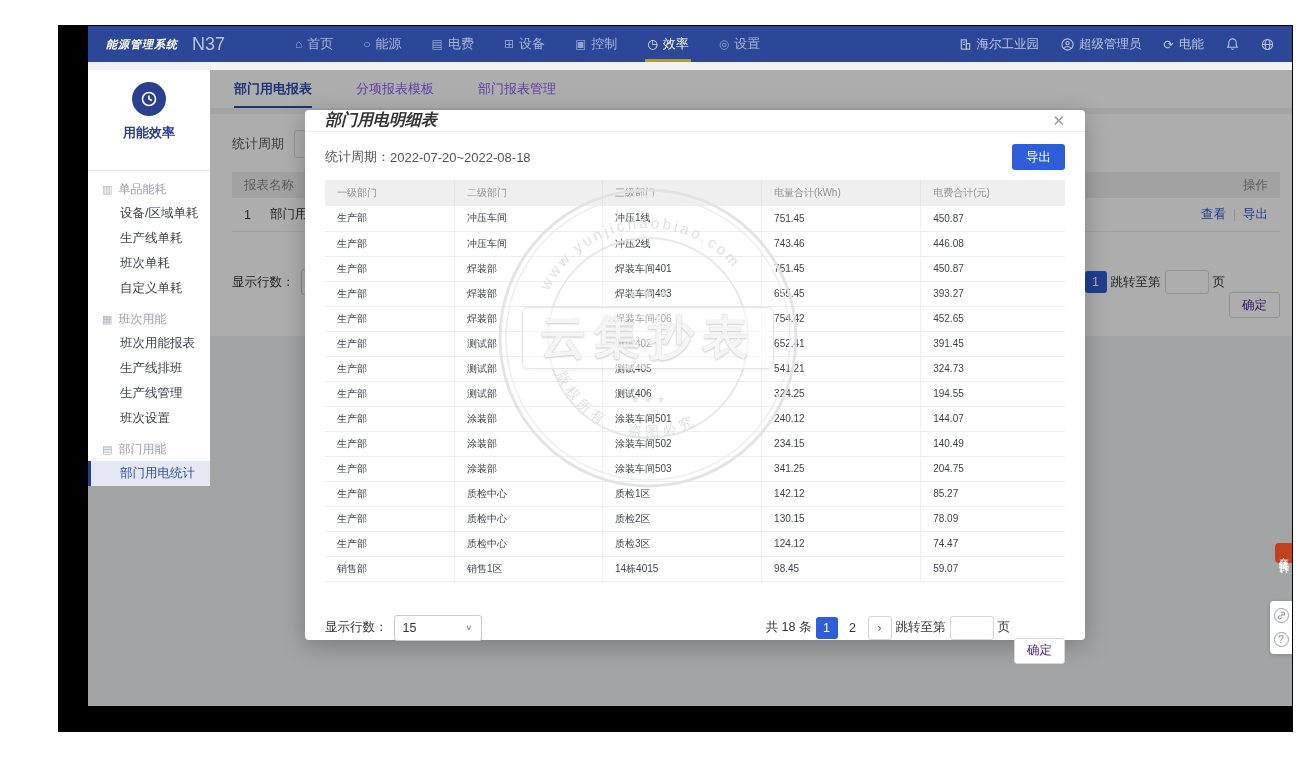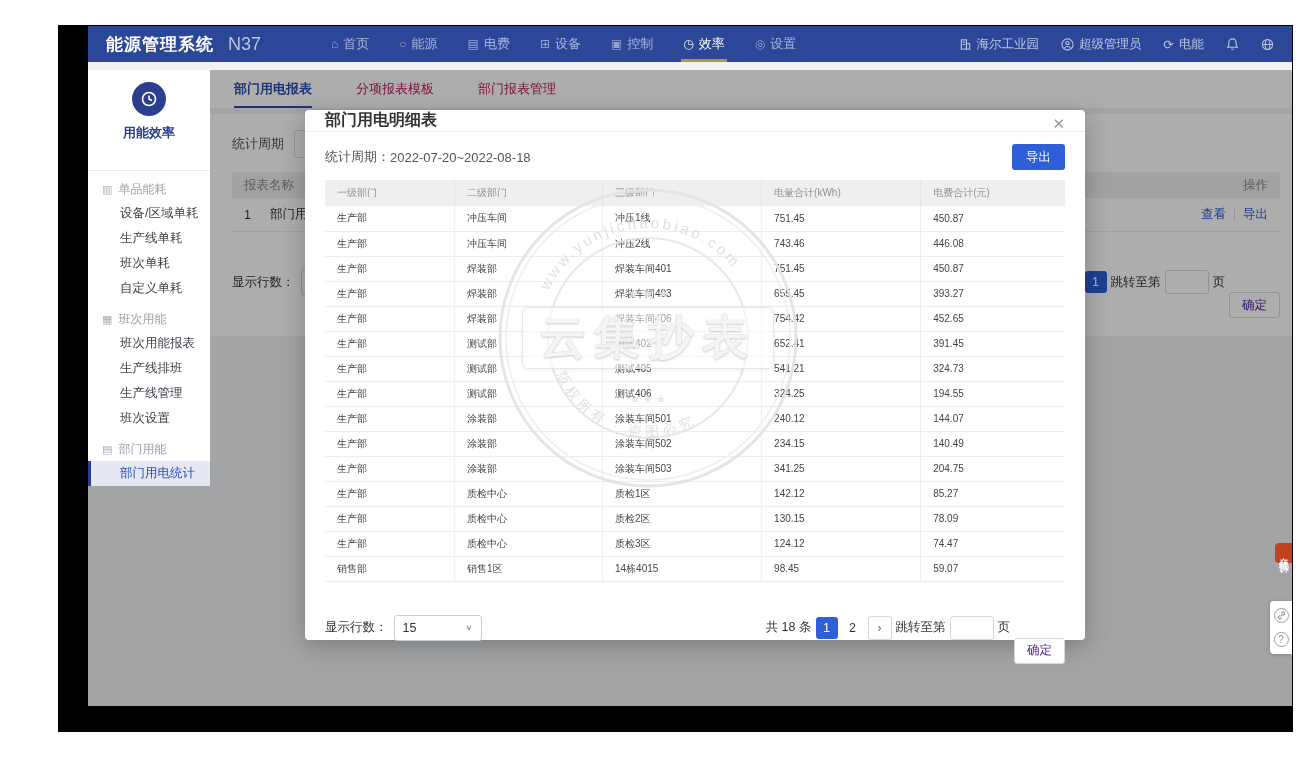--- a/index.html
+++ b/index.html
@@ -3,21 +3,21 @@
 <meta charset="utf-8">
 <style>
   html,body{margin:0;padding:0;background:#fff;}
   *{box-sizing:border-box;font-family:"Liberation Sans","DejaVu Sans",sans-serif;}
   .canvas{position:relative;width:1300px;height:764px;background:#fff;overflow:hidden;}
   .black-frame{position:absolute;left:58px;top:25px;width:1235px;height:707px;background:#000;}
   .app{position:absolute;left:88px;top:26px;width:1204px;height:680px;background:#f0f2f5;overflow:hidden;}
 
   
   .navbar{height:36px;background:#2d4798;display:flex;align-items:center;padding:0 18px;color:#fff;}
-  .brand{font-size:17px;font-weight:bold;letter-spacing:1px;}
+  .brand{font-size:11px;font-weight:bold;letter-spacing:1px;font-style:italic;}
   .brand-code{font-size:18px;color:#b9c4e4;margin-left:14px;}
   .nav-menu{display:flex;margin-left:70px;gap:30px;height:100%;}
   .nav-item{display:flex;align-items:center;gap:5px;font-size:13px;color:#a9b5dc;height:100%;position:relative;cursor:pointer;}
   .nav-item .nico{font-size:12px;opacity:.85;}
   .nav-item.active{color:#fff;}
   .nav-item.active::after{content:"";position:absolute;left:-2px;right:-2px;bottom:0;height:3px;background:#b29a35;}
   .nav-right{margin-left:auto;display:flex;align-items:center;gap:22px;font-size:12.5px;color:#b9c4e4;}
   .nav-right .chunk{display:flex;align-items:center;gap:5px;cursor:pointer;}
   .nav-right svg{display:block;}
 
@@ -31,21 +31,21 @@
   .side-circle{width:34px;height:34px;border-radius:50%;background:#2b3f8f;margin:0 auto;display:flex;align-items:center;justify-content:center;}
   .side-title{margin-top:8px;font-size:13px;font-weight:bold;color:#2b3f8f;}
   .menu-group{margin-top:6px;height:24px;display:flex;align-items:center;gap:6px;padding-left:14px;font-size:12px;color:#9aa0ab;}
   .menu-group .gico{font-size:11px;color:#aab0bc;}
   .menu-item{height:25px;display:flex;align-items:center;padding-left:32px;font-size:12.5px;color:#3a3f48;cursor:pointer;}
   .menu-item.selected{background:#e4e8f4;color:#2b4db3;border-left:3px solid #2b3f8f;padding-left:29px;}
 
   
   .content{margin-left:122px;height:100%;}
   .tabs-card{margin-top:8px;background:#fff;height:38px;display:flex;align-items:flex-end;gap:44px;padding:0 24px;}
-  .tab{font-size:13px;color:#be185d;padding-bottom:10px;position:relative;cursor:pointer;white-space:nowrap;}
+  .tab{font-size:13px;color:#8b5cf6;padding-bottom:10px;position:relative;cursor:pointer;white-space:nowrap;}
   .tab.active{color:#2b4db3;font-weight:bold;}
   .tab.active::after{content:"";position:absolute;left:0;right:0;bottom:0;height:2px;background:#2b4db3;}
   .main-card{margin-top:6px;background:#fff;padding:16px 12px 18px 22px;}
   .filter-row{display:flex;align-items:center;gap:10px;font-size:13px;color:#555;}
   .filter-input{width:190px;height:28px;border:1px solid #d9dce3;border-radius:3px;background:#fff;}
   .bg-table{margin-top:14px;font-size:12.5px;}
   .bg-thead{background:#efefef;color:#888;height:26px;display:flex;align-items:center;padding:0 12px;}
   .bg-thead .op{margin-left:auto;}
   .bg-row{height:34px;display:flex;align-items:center;padding:0 12px;border-bottom:1px solid #ececec;color:#333;}
   .bg-row .idx{width:26px;}
@@ -58,21 +58,21 @@
   .rows-select{width:88px;height:26px;border:1px solid #c9ccd4;border-radius:3px;background:#fff;display:flex;align-items:center;justify-content:space-between;padding:0 8px;font-size:12.5px;color:#333;cursor:pointer;}
   .rows-select .car{font-size:10px;color:#888;transform:scaleY(.8);}
   .page-num{min-width:22px;height:22px;border-radius:3px;display:flex;align-items:center;justify-content:center;font-size:12.5px;color:#333;cursor:pointer;padding:0 4px;}
   .page-num.active{background:#2e5fd8;color:#fff;}
   .page-next{width:24px;height:24px;border:1px solid #d4d7dd;border-radius:3px;background:#fff;display:flex;align-items:center;justify-content:center;color:#666;font-size:12px;cursor:pointer;}
   .jump-input{width:44px;height:24px;border:1px solid #d4d7dd;border-radius:3px;background:#fff;}
   .confirm-btn{height:26px;padding:0 12px;border:1px solid #d4d7dd;border-radius:3px;background:#fff;font-size:12.5px;color:#4c1d95;display:flex;align-items:center;cursor:pointer;margin-top:46px;}
 
   
   .modal{position:absolute;left:217px;top:40px;width:780px;height:530px;background:#fff;border-radius:4px;z-index:40;box-shadow:0 6px 24px rgba(0,0,0,.25);display:flex;flex-direction:column;}
-  .modal-head{height:42px;display:flex;align-items:flex-end;padding:0 20px;border-bottom:1px solid #eceef2;}
+  .modal-head{height:42px;display:flex;align-items:center;padding:0 20px;border-bottom:1px solid #eceef2;font-style:italic;}
   .modal-title{font-size:16px;font-weight:bold;color:#333;}
   .modal-close{margin-left:auto;color:#999;font-size:15px;cursor:pointer;line-height:1;}
   .modal-sub{display:flex;align-items:center;padding:12px 20px 10px 20px;font-size:13px;color:#555;}
   .export-btn{margin-left:auto;background:#2e5fd8;color:#fff;font-size:12.5px;height:26px;padding:0 14px;border-radius:3px;display:flex;align-items:center;cursor:pointer;}
   .mtable-wrap{padding:0 20px;}
   table.mtable{width:100%;border-collapse:collapse;table-layout:fixed;font-size:10px;}
   .mtable th{background:#efefef;color:#8d9097;font-weight:normal;text-align:left;height:26px;padding:0 12px;border-right:1px solid #e4e4e4;}
   .mtable th:last-child{border-right:none;}
   .mtable td{height:25px;padding:0 12px;color:#40444c;border-bottom:1px solid #ededed;border-right:1px solid #f0f0f0;white-space:nowrap;overflow:hidden;}
   .mtable td:last-child{border-right:none;}

